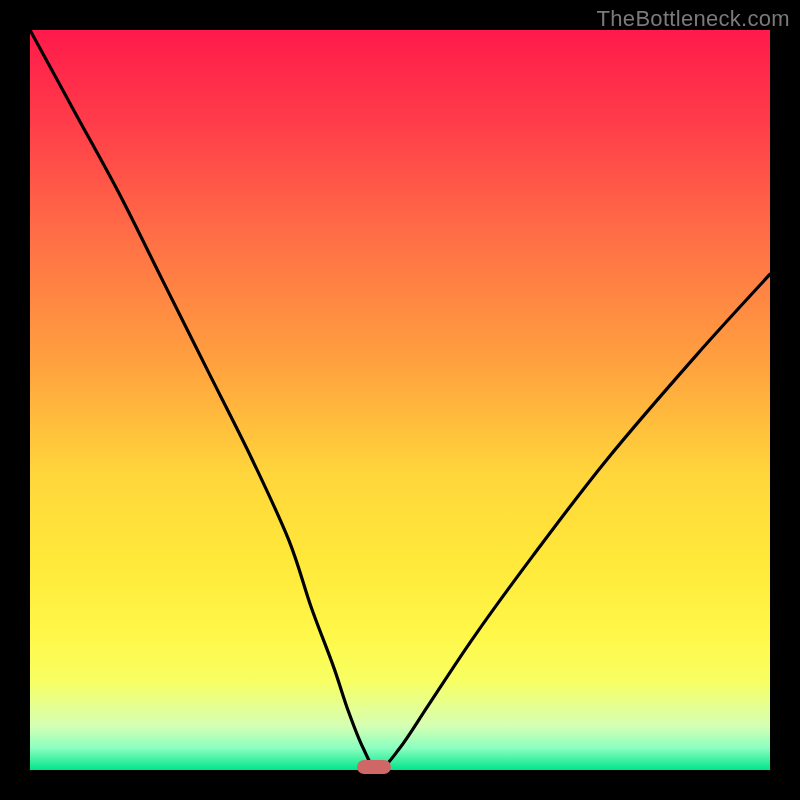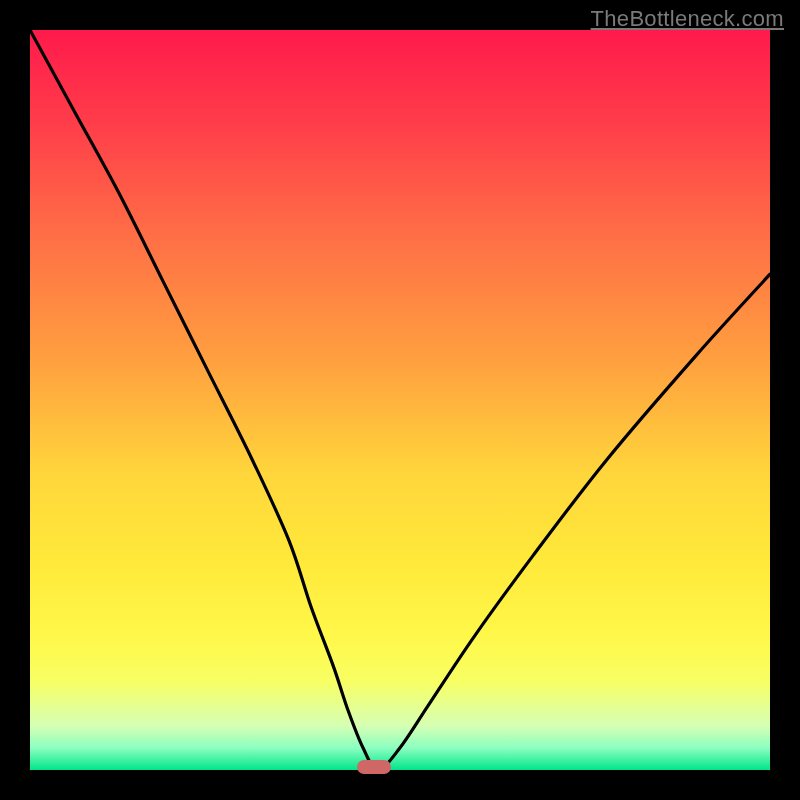--- a/index.html
+++ b/index.html
@@ -34,26 +34,25 @@
       #fff84a 82%,
       #f8ff63 88%,
       #d6ffb4 94%,
       #8cffc0 97%,
       #00e58a 100%
     );
   }
   .watermark {
     position: absolute;
     top: 6px;
-    right: 16px;
+    right: 10px;
     color: #7a7a7a;
     font-size: 22px;
     font-weight: 500;
     letter-spacing: 0.3px;
-    text-decoration: underline;
   }
   svg.curve {
     position: absolute;
     left: 0;
     top: 0;
     width: 740px;
     height: 740px;
     overflow: visible;
   }
   .marker {

